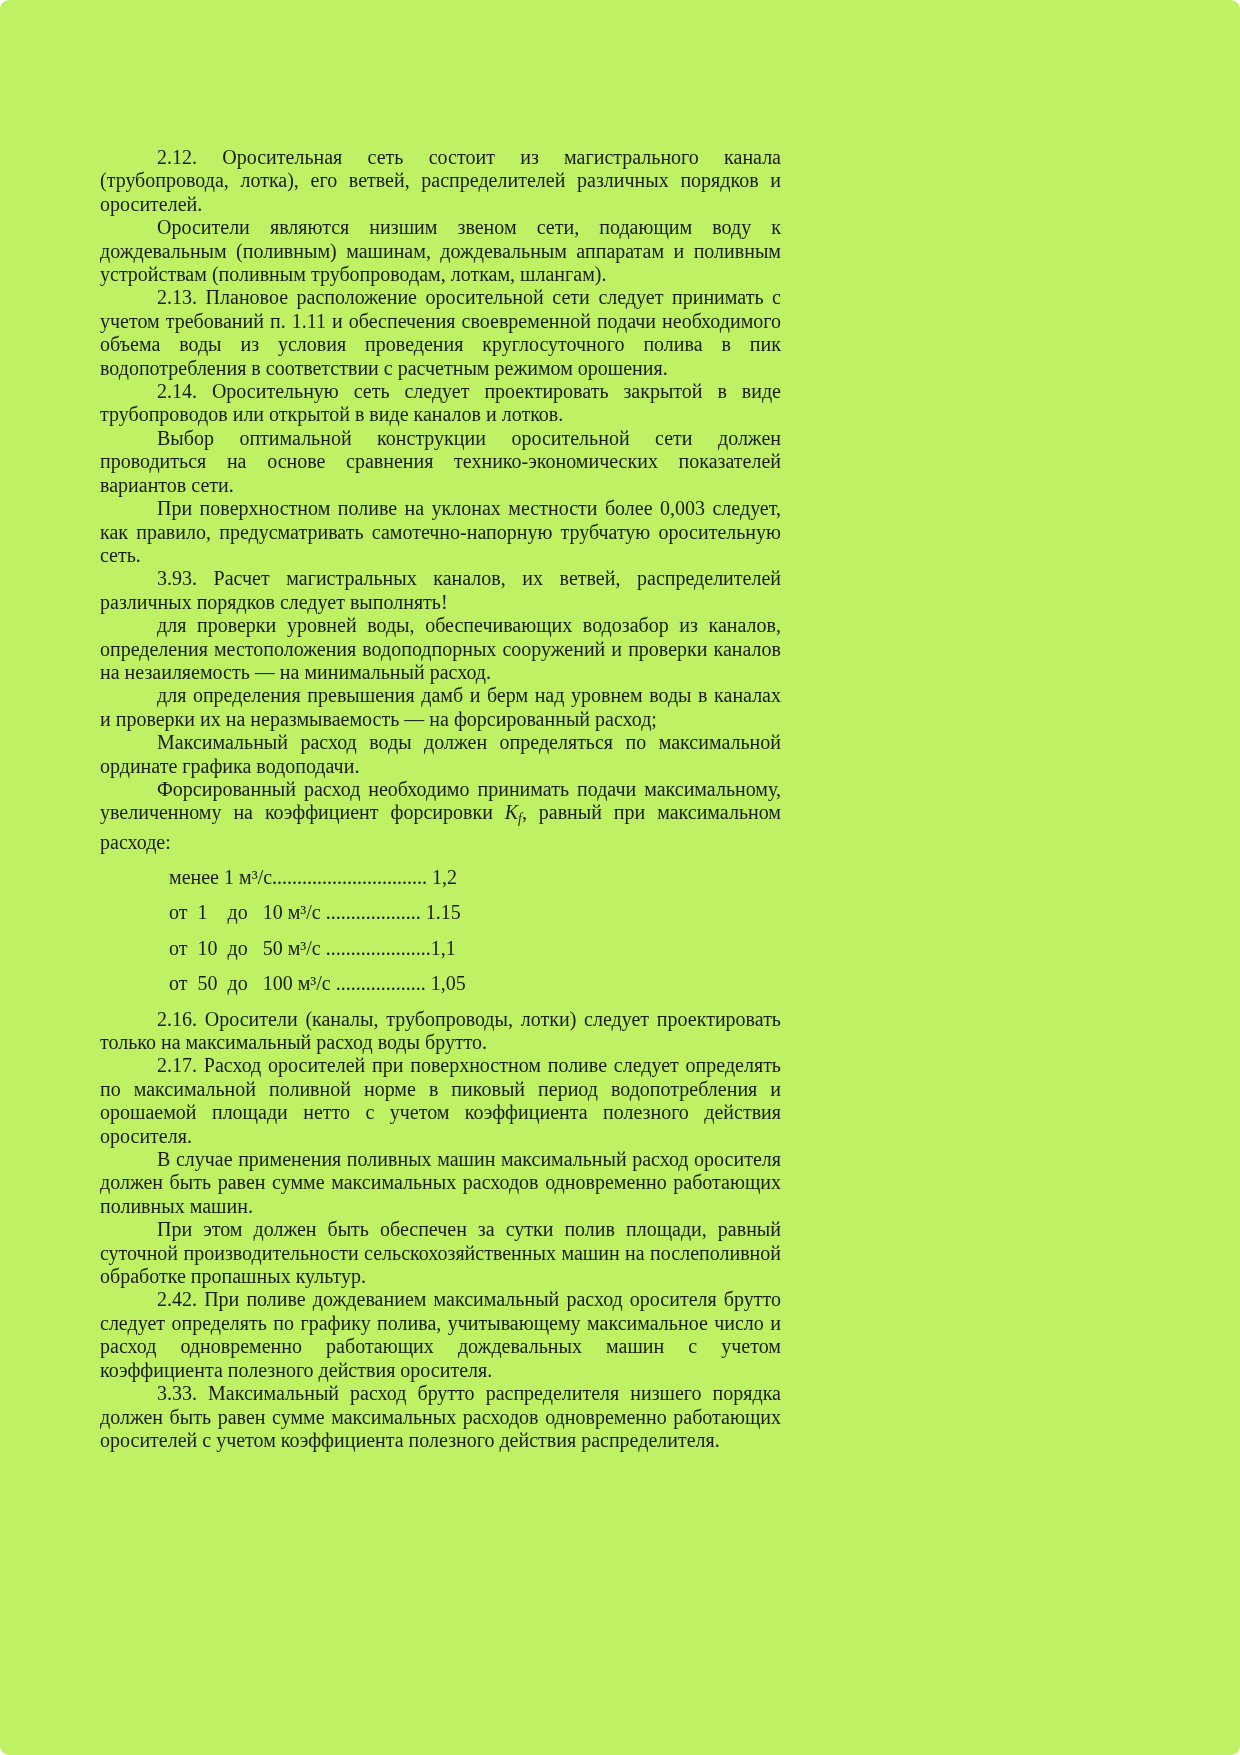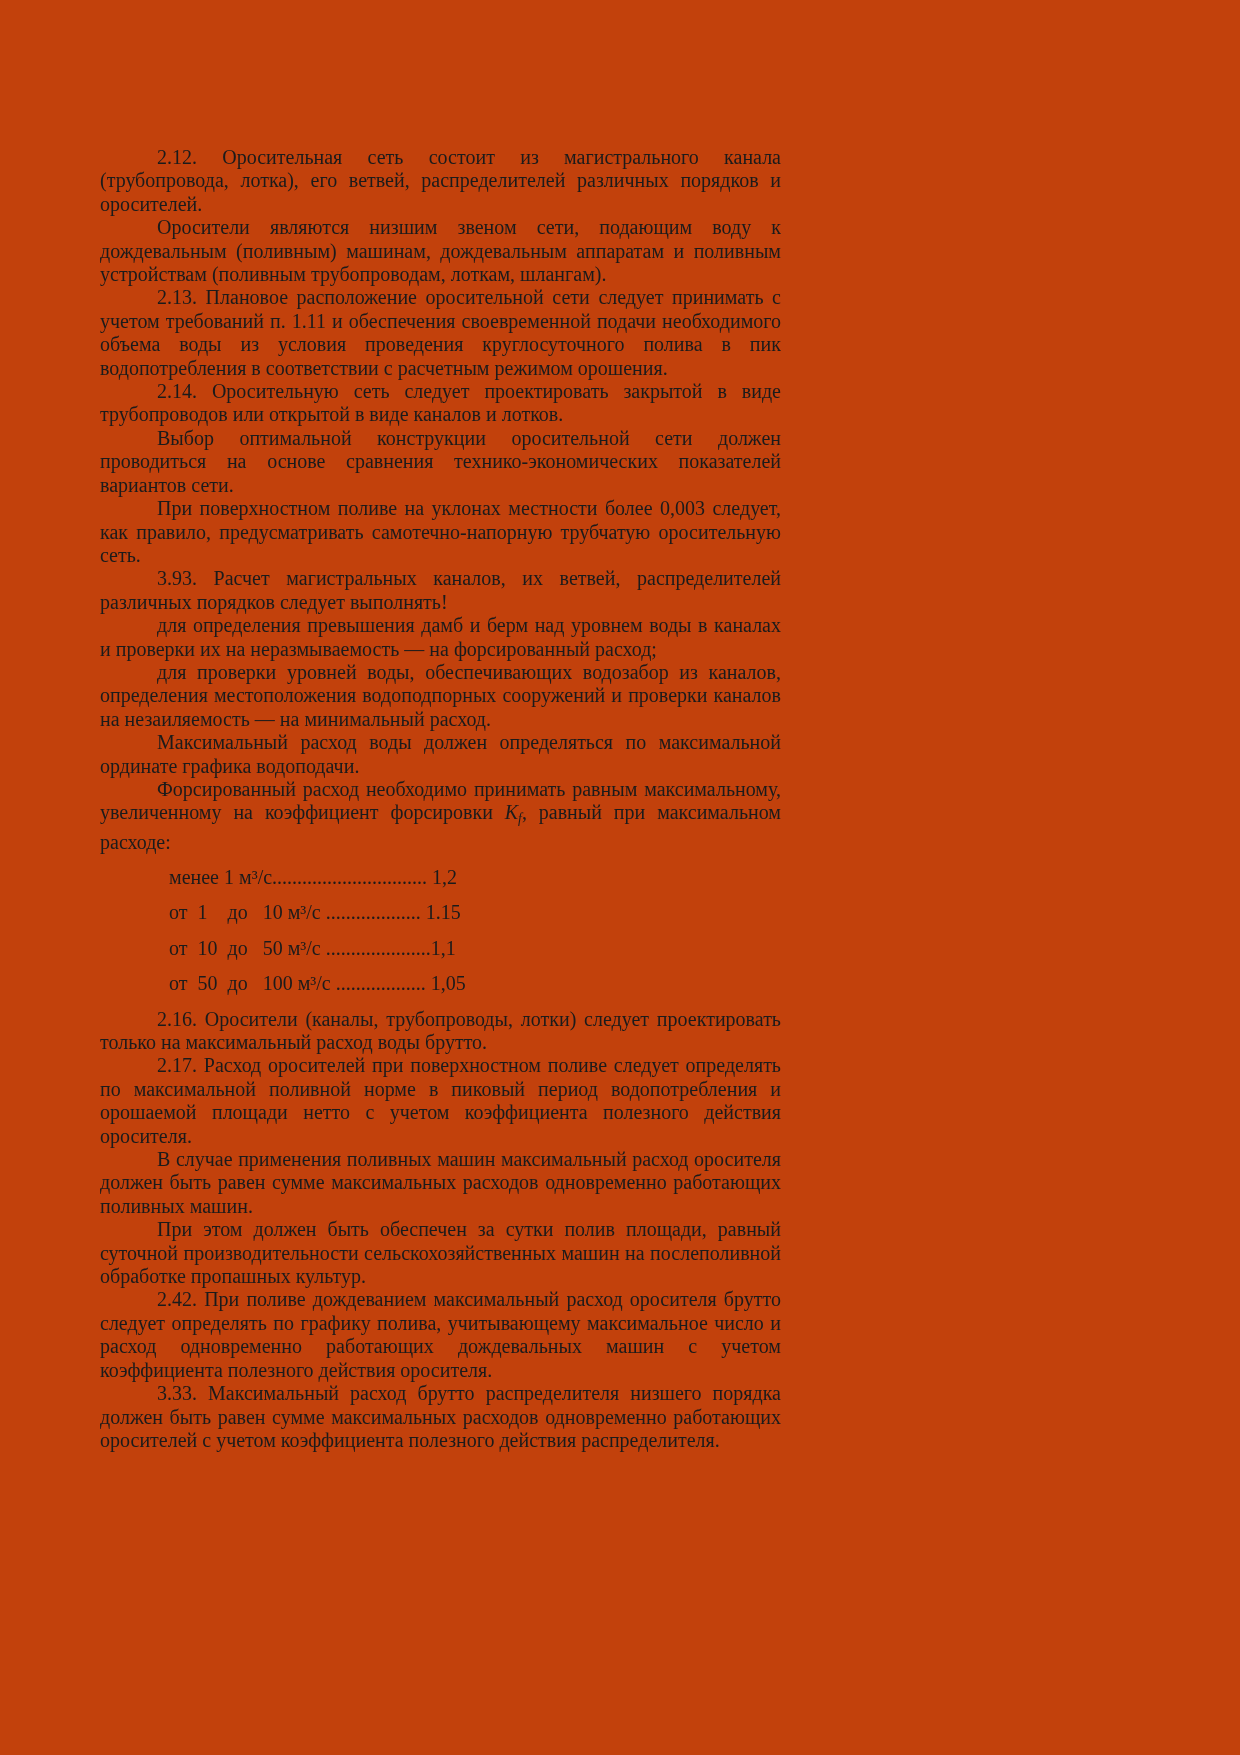--- a/index.html
+++ b/index.html
@@ -4,24 +4,25 @@
 <style>
   html, body {
     margin: 0;
     padding: 0;
     background: #ffffff;
   }
   .page {
     position: relative;
     width: 1240px;
     height: 1755px;
-    background: #c2410c;
+    background: #bef264;
     overflow: hidden;
     font-family: "Liberation Serif", "DejaVu Serif", serif;
     color: #1b1b1b;
+    border-radius: 9px;
   }
   .text-column {
     position: absolute;
     left: 100px;
     top: 146px;
     width: 681px;
     font-size: 20px;
     line-height: 23.4px;
   }
   p.para {
@@ -48,24 +49,24 @@
 
 <div class="page">
   <div class="text-column">
     <p class="para">2.12. Оросительная сеть состоит из магистрального канала (трубопровода, лотка), его ветвей, распределителей различных порядков и оросителей.</p>
     <p class="para">Оросители являются низшим звеном сети, подающим воду к дождевальным (поливным) машинам, дождевальным аппаратам и поливным устройствам (поливным трубопроводам, лоткам, шлангам).</p>
     <p class="para">2.13. Плановое расположение оросительной сети следует принимать с учетом требований п. 1.11 и обеспечения своевременной подачи необходимого объема воды из условия проведения круглосуточного полива в пик водопотребления в соответствии с расчетным режимом орошения.</p>
     <p class="para">2.14. Оросительную сеть следует проектировать закрытой в виде трубопроводов или открытой в виде каналов и лотков.</p>
     <p class="para">Выбор оптимальной конструкции оросительной сети должен проводиться на основе сравнения технико-экономических показателей вариантов сети.</p>
     <p class="para">При поверхностном поливе на уклонах местности более 0,003 следует, как правило, предусматривать самотечно-напорную трубчатую оросительную сеть.</p>
     <p class="para">3.93. Расчет магистральных каналов, их ветвей, распределителей различных порядков следует выполнять!</p>
+    <p class="para">для проверки уровней воды, обеспечивающих водозабор из каналов, определения местоположения водоподпорных сооружений и проверки каналов на незаиляемость — на минимальный расход.</p>
     <p class="para">для определения превышения дамб и берм над уровнем воды в каналах и проверки их на неразмываемость — на форсированный расход;</p>
-    <p class="para">для проверки уровней воды, обеспечивающих водозабор из каналов, определения местоположения водоподпорных сооружений и проверки каналов на незаиляемость — на минимальный расход.</p>
     <p class="para">Максимальный расход воды должен определяться по максимальной ординате графика водоподачи.</p>
-    <p class="para"><span>Форсированный расход необходимо принимать равным максимальному, увеличенному на коэффициент форсировки </span><span class="i">K</span><span class="subi">f</span><span>, равный при максимальном расходе:</span></p>
+    <p class="para"><span>Форсированный расход необходимо принимать подачи максимальному, увеличенному на коэффициент форсировки </span><span class="i">K</span><span class="subi">f</span><span>, равный при максимальном расходе:</span></p>
     <p class="leader">менее 1 м³/с............................... 1,2</p>
     <p class="leader">от  1    до   10 м³/с ................... 1.15</p>
     <p class="leader">от  10  до   50 м³/с .....................1,1</p>
     <p class="leader">от  50  до   100 м³/с .................. 1,05</p>
     <p class="para">2.16. Оросители (каналы, трубопроводы, лотки) следует проектировать только на максимальный расход воды брутто.</p>
     <p class="para">2.17. Расход оросителей при поверхностном поливе следует определять по максимальной поливной норме в пиковый период водопотребления и орошаемой площади нетто с учетом коэффициента полезного действия оросителя.</p>
     <p class="para">В случае применения поливных машин максимальный расход оросителя должен быть равен сумме максимальных расходов одновременно работающих поливных машин.</p>
     <p class="para">При этом должен быть обеспечен за сутки полив площади, равный суточной производительности сельскохозяйственных машин на послеполивной обработке пропашных культур.</p>
     <p class="para">2.42. При поливе дождеванием максимальный расход оросителя брутто следует определять по графику полива, учитывающему максимальное число и расход одновременно работающих дождевальных машин с учетом коэффициента полезного действия оросителя.</p>
     <p class="para">3.33. Максимальный расход брутто распределителя низшего порядка должен быть равен сумме максимальных расходов одновременно работающих оросителей с учетом коэффициента полезного действия распределителя.</p>

